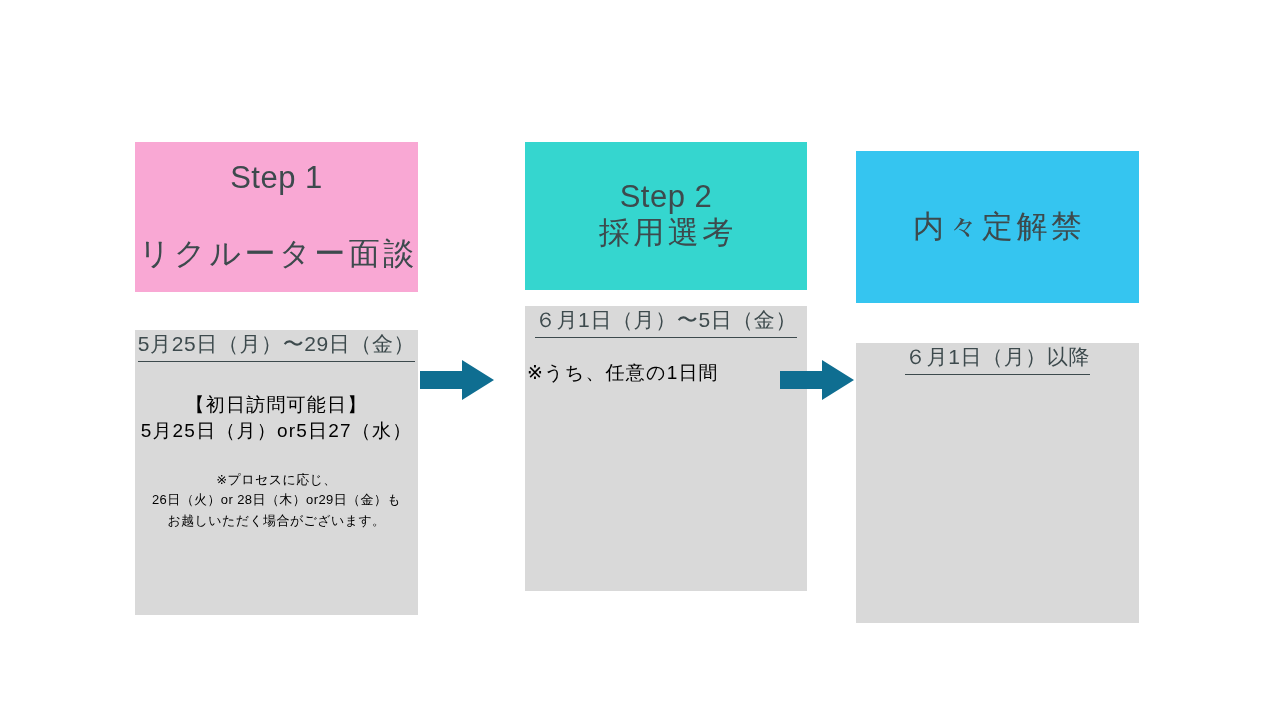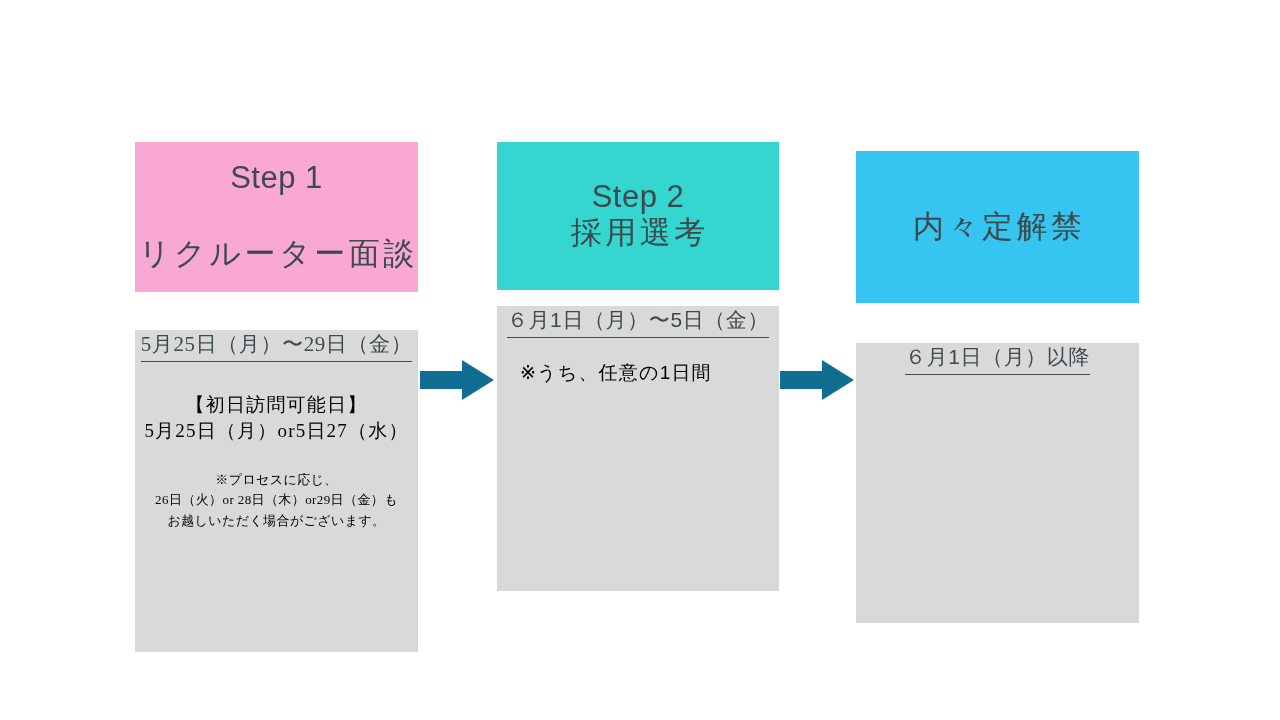--- a/index.html
+++ b/index.html
@@ -55,24 +55,24 @@
     line-height: 1.18;
     font-weight: 400;
     letter-spacing: 3.5px;
     white-space: pre;
     text-indent: 3.5px;
   }
 
   
   #card-1 { left: 135px; top: 142px; width: 283px; height: 435px; }
   #card-1 .card-header { height: 150px; background: #7FE8E3; }
-  #card-1 .card-body   { height: 322px; font-family: Liberation Serif, serif; }
+  #card-1 .card-body   { height: 285px; }
 
   
-  #card-2 { left: 497px; top: 142px; width: 282px; height: 433px; }
+  #card-2 { left: 525px; top: 142px; width: 282px; height: 433px; }
   #card-2 .card-header { height: 148px; background: #35D6CF; }
   #card-2 .card-body   { height: 285px; }
 
   
   #card-3 { left: 856px; top: 151px; width: 283px; height: 432px; }
   #card-3 .card-header { height: 152px; background: #35C5F0; }
   #card-3 .card-body   { height: 280px; }
 
   
   .date-line {
@@ -98,21 +98,21 @@
     white-space: pre;
     line-height: 1.55;
   }
 
   
   #card-1 .row-date  { margin-top: 38px; }
   #card-1 .row-note  { margin-top: 30px; }
   #card-1 .row-fine  { margin-top: 27px; }
 
   #card-2 .row-date  { margin-top: 16px; }
-  #card-2 .row-note  { margin-top: 22px; text-align: left; padding-left: 23px; }
+  #card-2 .row-note  { margin-top: 22px; text-align: left; padding-left: 2px; }
 
   #card-3 .row-date  { margin-top: 40px; }
 
   
   .arrow {
     position: absolute;
   }
   #arrow-1 { left: 420px; top: 360px; width: 74px; height: 40px; }
   #arrow-2 { left: 780px; top: 360px; width: 74px; height: 40px; }
 </style>

